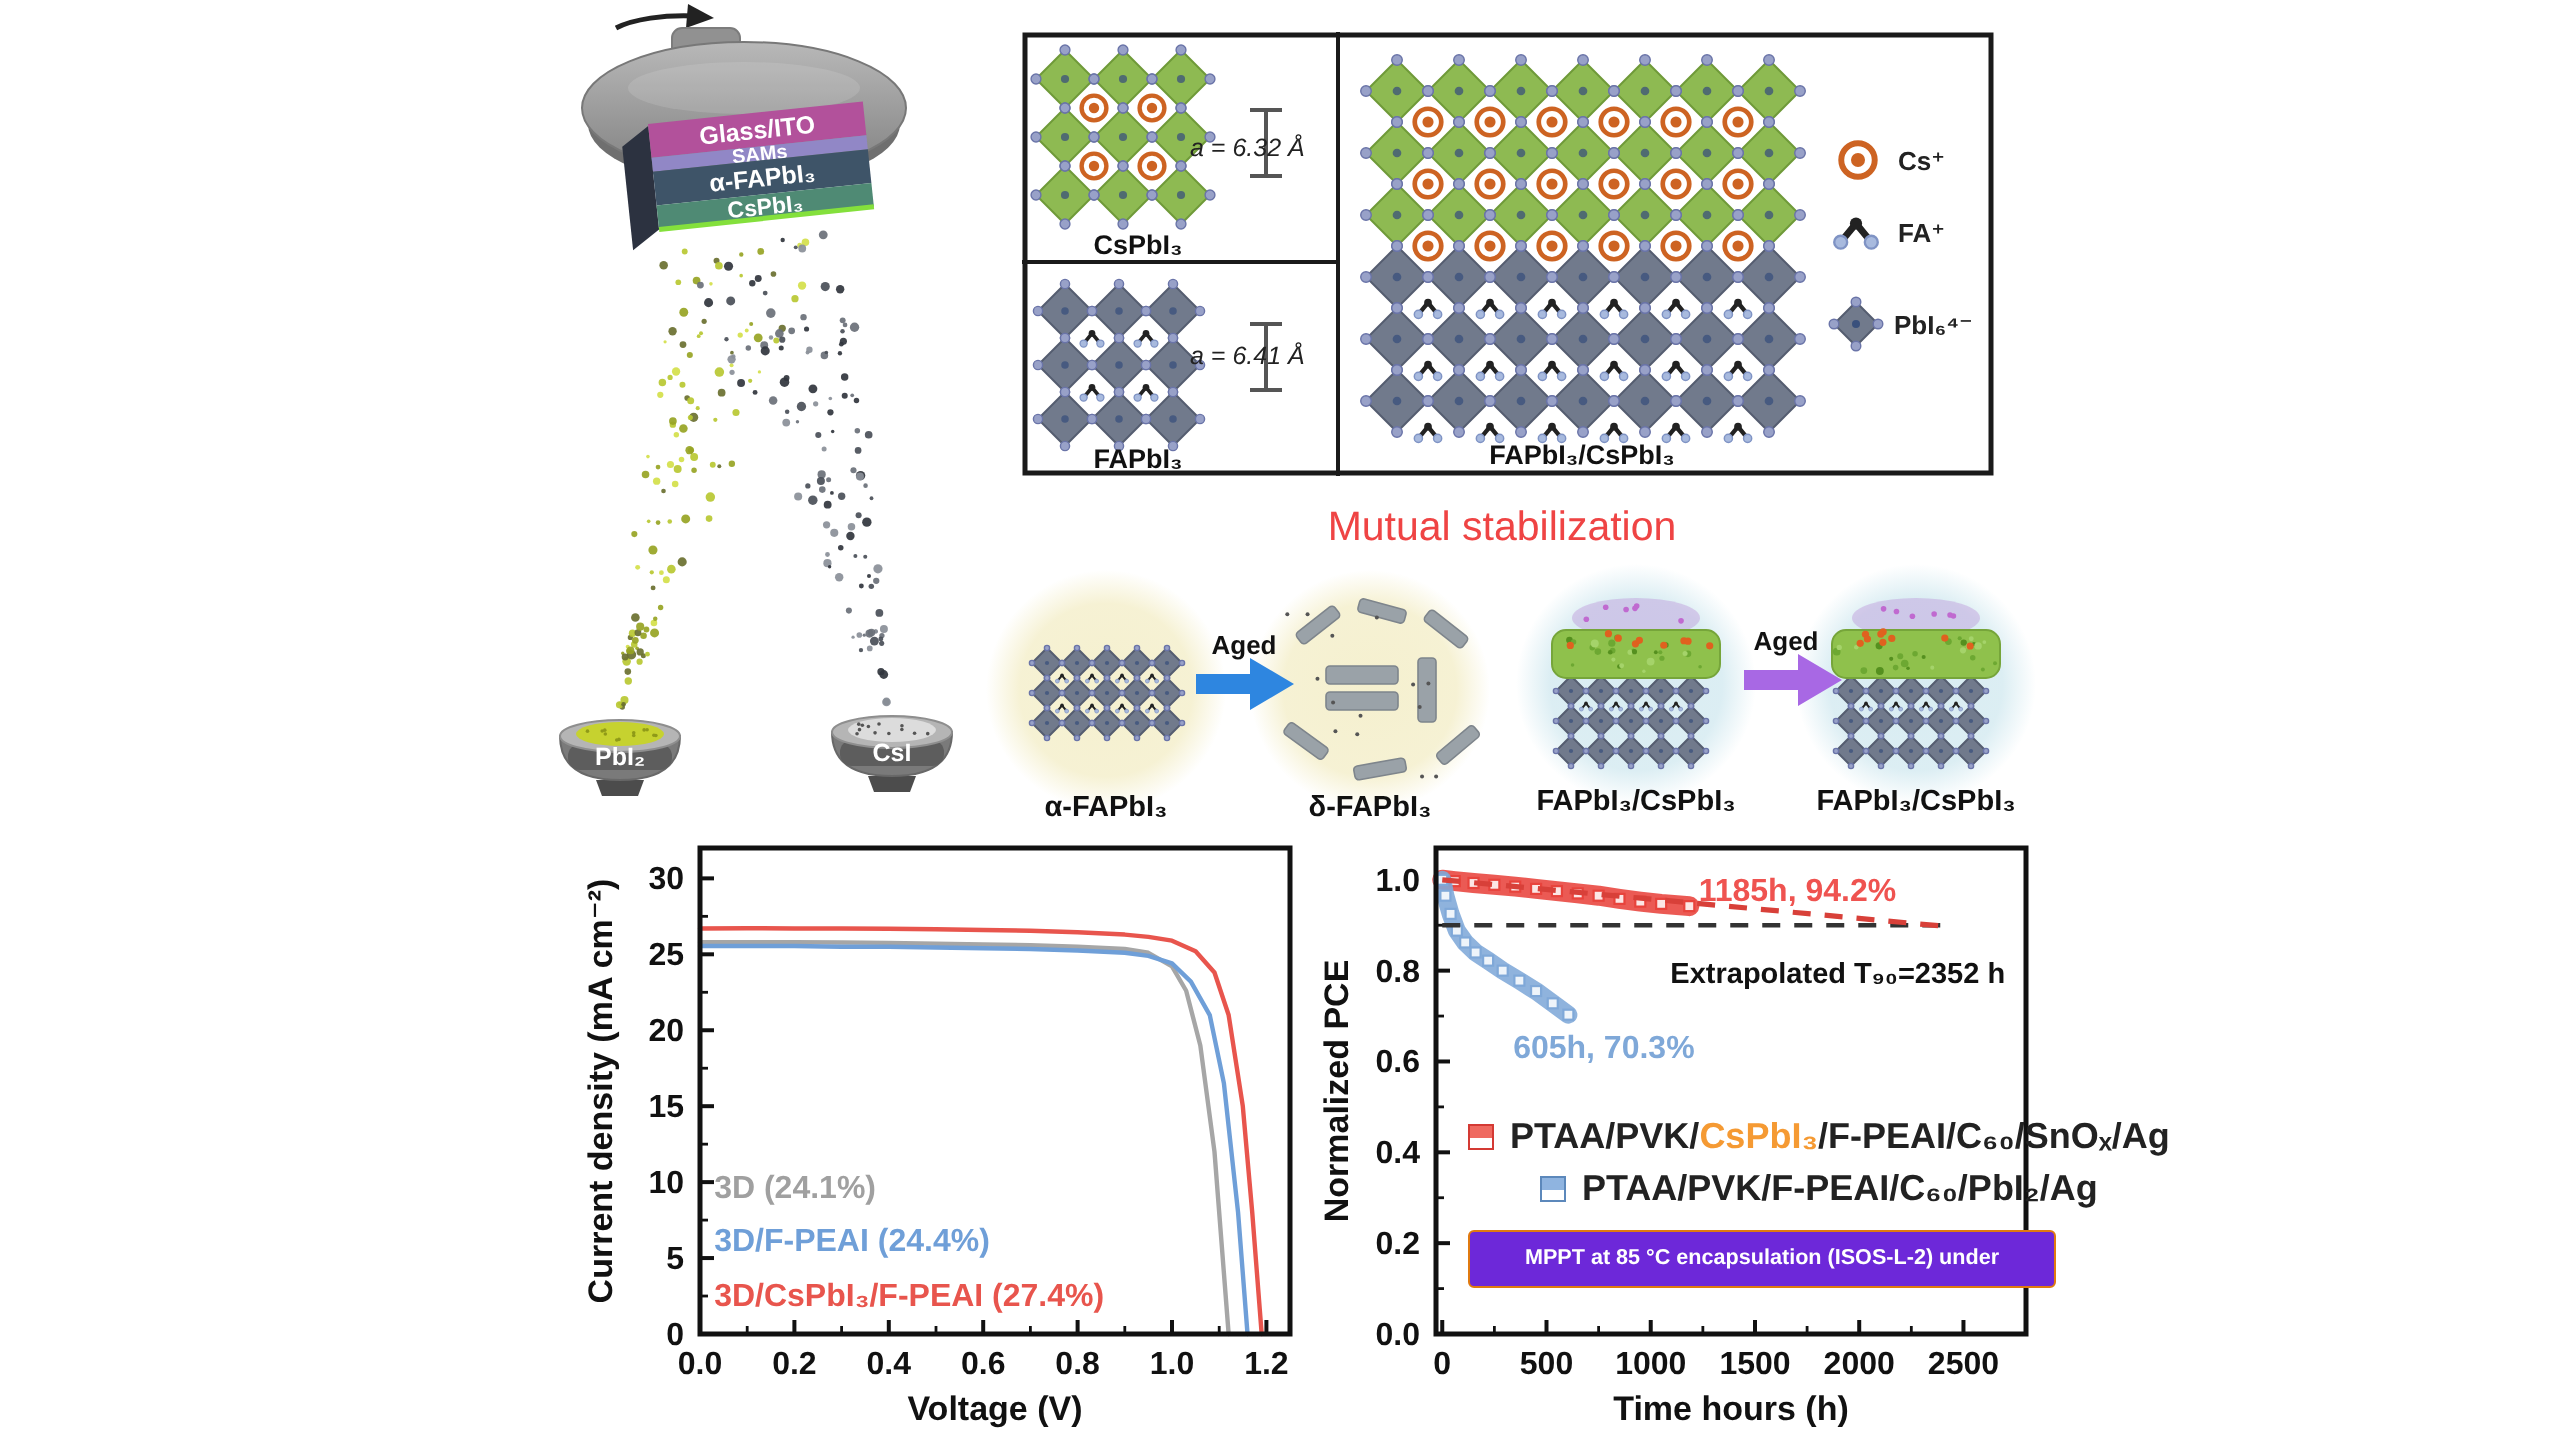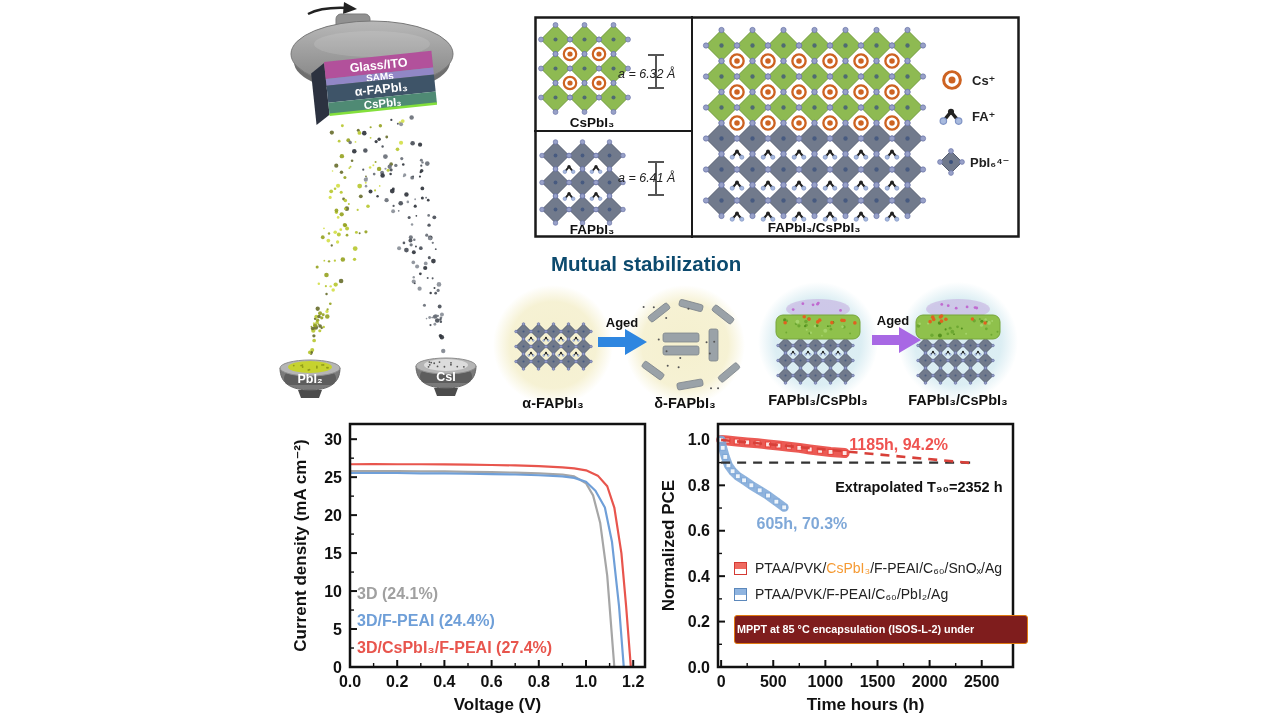--- a/index.html
+++ b/index.html
@@ -9,34 +9,34 @@
   svg text{font-family:"Liberation Sans","DejaVu Sans",sans-serif;}
   .tick{font-size:16px;font-weight:700;fill:#111;}
   .axis-title{font-size:17px;font-weight:700;fill:#111;}
   .panel-label{font-size:13.5px;font-weight:700;fill:#111;}
   .lat-const{font-size:12.5px;fill:#222;font-style:italic;}
   .leg-label{font-size:13px;font-weight:600;fill:#222;}
   .step-label{font-size:14.5px;font-weight:700;fill:#111;}
   .aged-label{font-size:13px;font-weight:600;fill:#111;}
   .cube-label{fill:#fff;font-weight:700;}
   .src-label{fill:#fff;font-weight:700;font-size:12.5px;}
-  #stab-title{position:absolute;left:551px;top:252px;width:400px;text-align:left;
-              font-size:20.5px;font-weight:700;color:#0c4a6e;}
-  #crystal-panel{position:absolute;left:511px;top:16px;width:486px;height:222px;margin-left:23px;}
+  #stab-title{position:absolute;left:551px;top:252px;width:400px;text-align:center;
+              font-size:20.5px;font-weight:400;color:#ef4444;}
+  #crystal-panel{position:absolute;left:511px;top:16px;width:486px;height:222px;}
   #chart-left{position:absolute;left:290px;top:415px;width:370px;height:300px;}
   #chart-right{position:absolute;left:650px;top:415px;width:380px;height:305px;}
   .pce-legend{position:absolute;left:84px;top:140px;}
   .legend-row{display:flex;align-items:center;gap:8px;height:26px;
-              font-size:14px;font-weight:400;color:#222;white-space:nowrap;}
+              font-size:18px;font-weight:700;color:#222;white-space:nowrap;justify-content:center;}
   .mk{width:11px;height:11px;border:1.5px solid;flex:0 0 auto;}
   .mk-red{border-color:#d43a34;background:linear-gradient(180deg,#ef6a60 0 55%,#fff 55%);}
   .mk-blue{border-color:#5c88bb;background:linear-gradient(180deg,#8fb4e0 0 55%,#fff 55%);}
   .hl{color:#f59a33;}
-  .cond{position:absolute;left:84px;top:200px;width:288px;background:#7f1d1d;border:1px solid #e07a10;
-        border-radius:3px;color:#fff;font-weight:700;font-size:10.8px;text-align:left;
+  .cond{position:absolute;left:84px;top:200px;width:288px;background:#6d28d9;border:1px solid #e07a10;
+        border-radius:3px;color:#fff;font-weight:700;font-size:10.8px;text-align:center;
         line-height:19px;padding:4px 2px;}
 </style>
 </head>
 <body>
 
 <div id="canvas">
 
   <svg id="evap-svg" style="left:250px;top:0px;" width="260" height="412" viewBox="0 0 260 412">
       <defs>
         <linearGradient id="discGrad" x1="0" y1="0" x2="0" y2="1">

